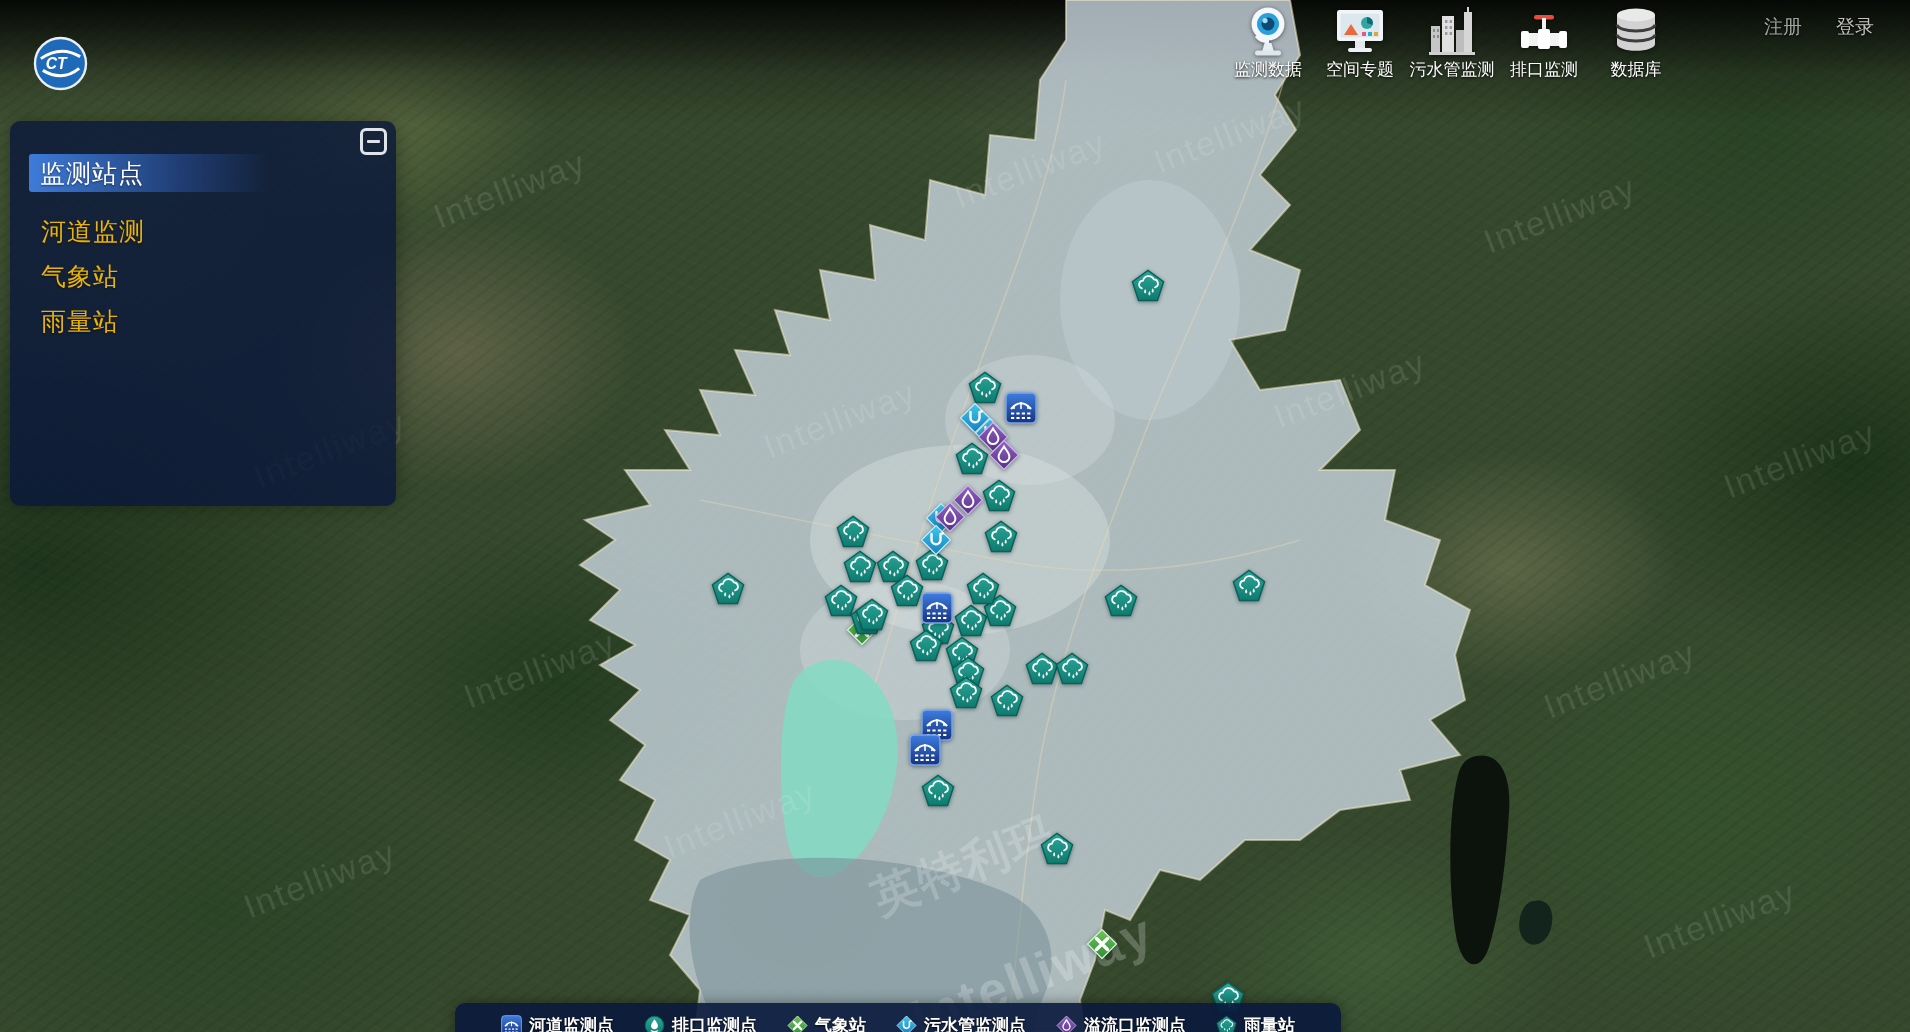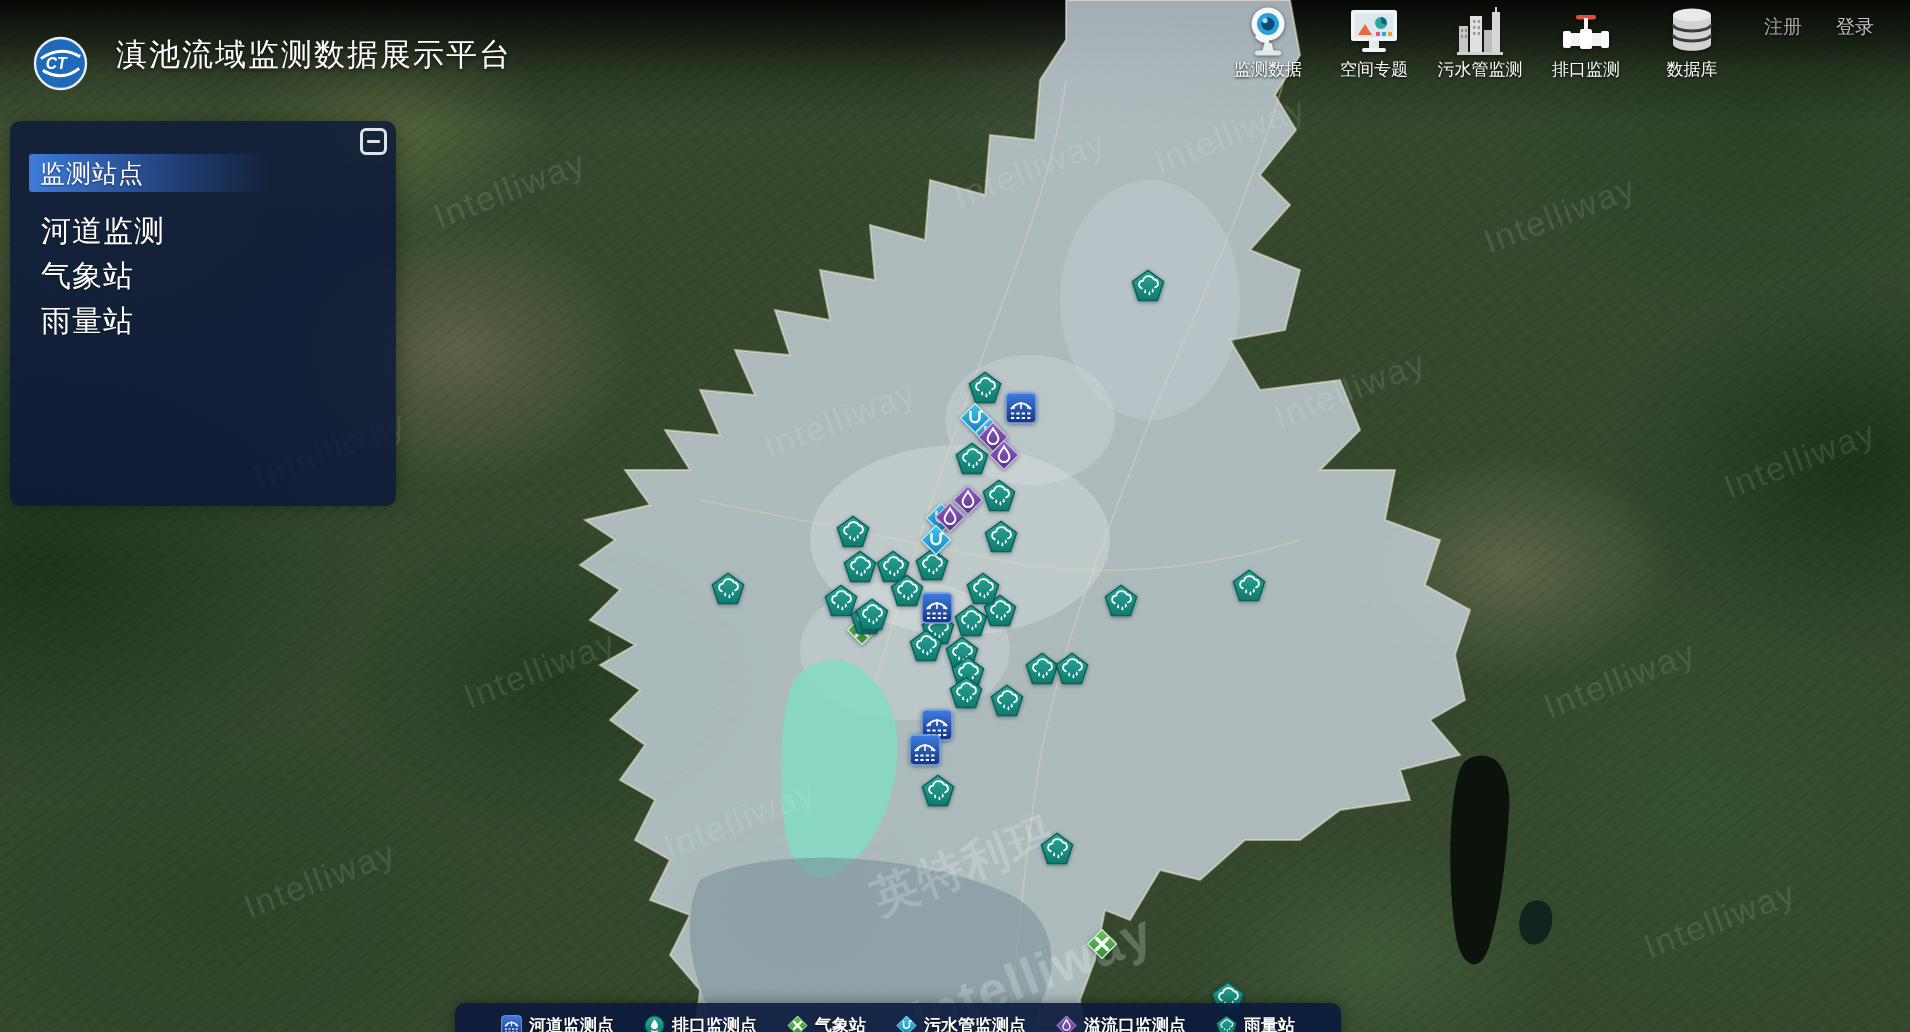--- a/index.html
+++ b/index.html
@@ -36,42 +36,42 @@
   
   .watermark{position:absolute;z-index:3;color:rgba(255,255,255,.11);font-size:34px;
     transform:rotate(-21deg);white-space:nowrap;pointer-events:none;letter-spacing:2px;}
   .watermark.big-cn{font-size:46px;font-weight:bold;color:rgba(255,255,255,.20);}
   .watermark.big-en{font-size:52px;font-weight:bold;color:rgba(255,255,255,.22);}
 
   
   .logo{position:absolute;left:33px;top:36px;width:55px;height:55px;z-index:40;cursor:pointer;}
   .page-title{position:absolute;left:116px;top:34px;z-index:40;color:#fff;font-size:31px;
     font-weight:500;letter-spacing:2px;text-shadow:0 2px 4px rgba(0,0,0,.7);}
-  .top-nav{position:absolute;left:1222px;top:5px;z-index:40;display:flex;gap:14px;}
+  .top-nav{position:absolute;left:1222px;top:5px;z-index:40;display:flex;}
   .nav-item{width:92px;display:flex;flex-direction:column;align-items:center;cursor:pointer;}
   .nav-icon{width:52px;height:52px;}
   .nav-icon svg{width:100%;height:100%;filter:drop-shadow(0 1px 2px rgba(0,0,0,.5));}
   .nav-label{margin-top:1px;color:#fff;font-size:17px;text-shadow:0 1px 3px #000;white-space:nowrap;}
   .auth-link{position:absolute;top:14px;z-index:40;font-size:19px;cursor:pointer;text-shadow:0 1px 2px #000;}
   .auth-register{left:1764px;color:#a2a2a2;}
   .auth-login{left:1836px;color:#c4c4c4;}
 
   
   .station-panel{position:absolute;left:10px;top:121px;width:386px;height:385px;z-index:30;
     background:rgba(10,23,58,.82);border-radius:10px;box-shadow:0 0 20px rgba(0,0,0,.35);}
   .panel-collapse{position:absolute;right:9px;top:7px;width:27px;height:27px;border:3px solid #dfe3ea;
     border-radius:6px;cursor:pointer;display:flex;align-items:center;justify-content:center;}
   .panel-collapse .bar{width:13px;height:3.5px;background:#dfe3ea;border-radius:1px;}
   .panel-title{margin:33px 0 8px 19px;width:240px;height:38px;line-height:38px;padding-left:11px;
     color:#fff;font-size:25px;letter-spacing:1px;cursor:pointer;
     background:linear-gradient(90deg, rgba(64,128,226,.95) 0%, rgba(46,96,190,.45) 62%, rgba(46,96,190,0) 100%);
     border-radius:3px;text-shadow:0 1px 2px rgba(0,0,0,.5);}
   .panel-list{list-style:none;margin:17px 0 0 0;padding:0;}
-  .panel-list li{height:45px;display:flex;align-items:center;padding-left:31px;color:#ffffff;
-    font-size:30px;letter-spacing:1px;cursor:pointer;text-shadow:0 1px 2px rgba(0,0,0,.55);text-align:right;}
+  .panel-list li{height:45px;display:flex;align-items:center;padding-left:31px;color:#eab308;
+    font-size:25px;letter-spacing:1px;cursor:pointer;text-shadow:0 1px 2px rgba(0,0,0,.55);text-align:right;}
 
   
   .marker{position:absolute;z-index:5;width:32px;height:32px;margin-left:-16px;margin-top:-16px;cursor:pointer;}
   .marker svg{width:100%;height:100%;filter:drop-shadow(0 1px 2px rgba(0,20,20,.45));}
   .marker.rain{width:34px;height:33px;margin-left:-17px;margin-top:-16px;}
 
   
   .legend-bar{position:absolute;left:455px;top:1003px;height:44px;z-index:20;
     background:rgba(9,24,60,.9);border-radius:10px 10px 0 0;display:flex;align-items:center;
     padding:0 46px;gap:30px;box-shadow:0 0 14px rgba(0,0,0,.4);}
@@ -138,21 +138,20 @@
   </div>
 
   <div class="logo">
     <svg viewBox="0 0 56 56">
       <circle cx="28" cy="28" r="26" fill="#1f6ab8" stroke="#e9eff6" stroke-width="2.4"></circle>
       <path d="M8 23 Q28 9 48 21" stroke="#fff" stroke-width="3" fill="none"></path>
       <path d="M10 35 Q30 47 47 33" stroke="#fff" stroke-width="3" fill="none"></path>
       <text x="13" y="34" font-size="16" fill="#fff" font-style="italic" font-weight="bold" font-family="Liberation Sans, sans-serif">CT</text>
     </svg>
   </div>
-  <div class="page-title">滇池流域监测数据展示平台</div>
 
   <div class="top-nav">
       <div class="nav-item">
         <span class="nav-icon"><svg viewBox="0 0 52 52">
     <circle cx="26" cy="19" r="16.5" fill="#f4f8fb"></circle>
     <circle cx="26" cy="19" r="11" fill="#2a9fd8"></circle>
     <circle cx="26" cy="19" r="6.5" fill="#0d4a73"></circle>
     <circle cx="23" cy="15.6" r="2.6" fill="#9fe0f7"></circle>
     <path d="M14 31 q5 6 13 5.6" stroke="#f4f8fb" fill="none" stroke-width="3"></path>
     <path d="M20 47 h12 l-2.5 -9 h-7 z" fill="#e8eef2"></path>

